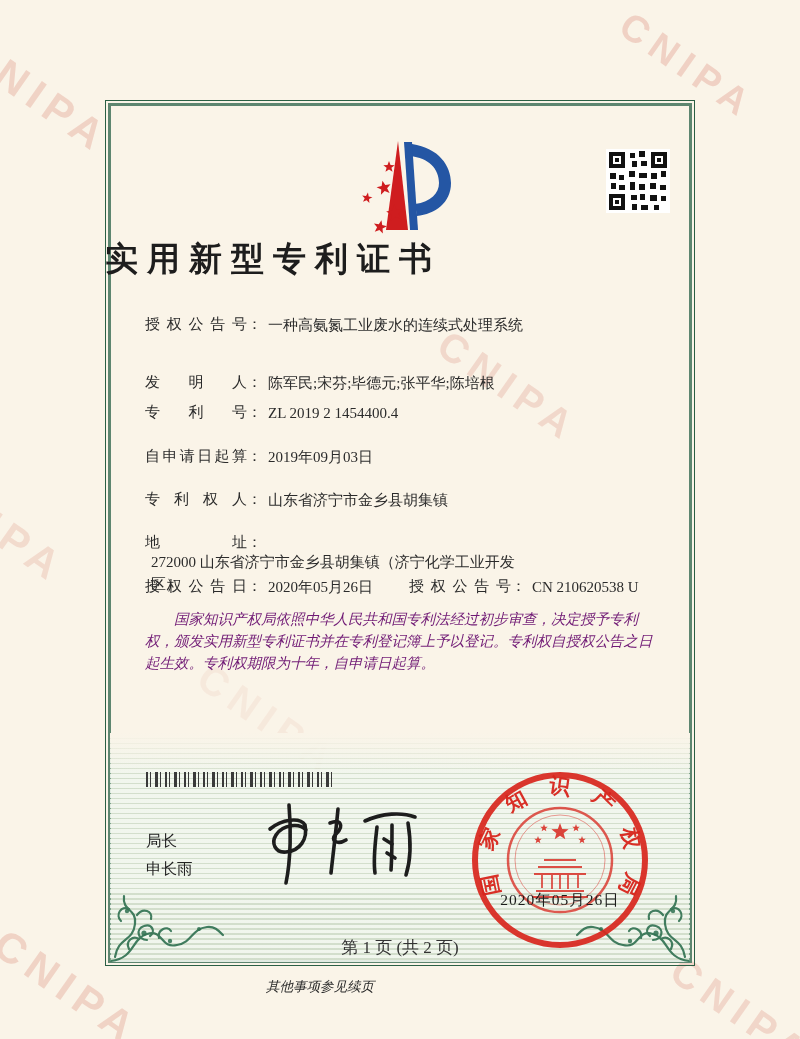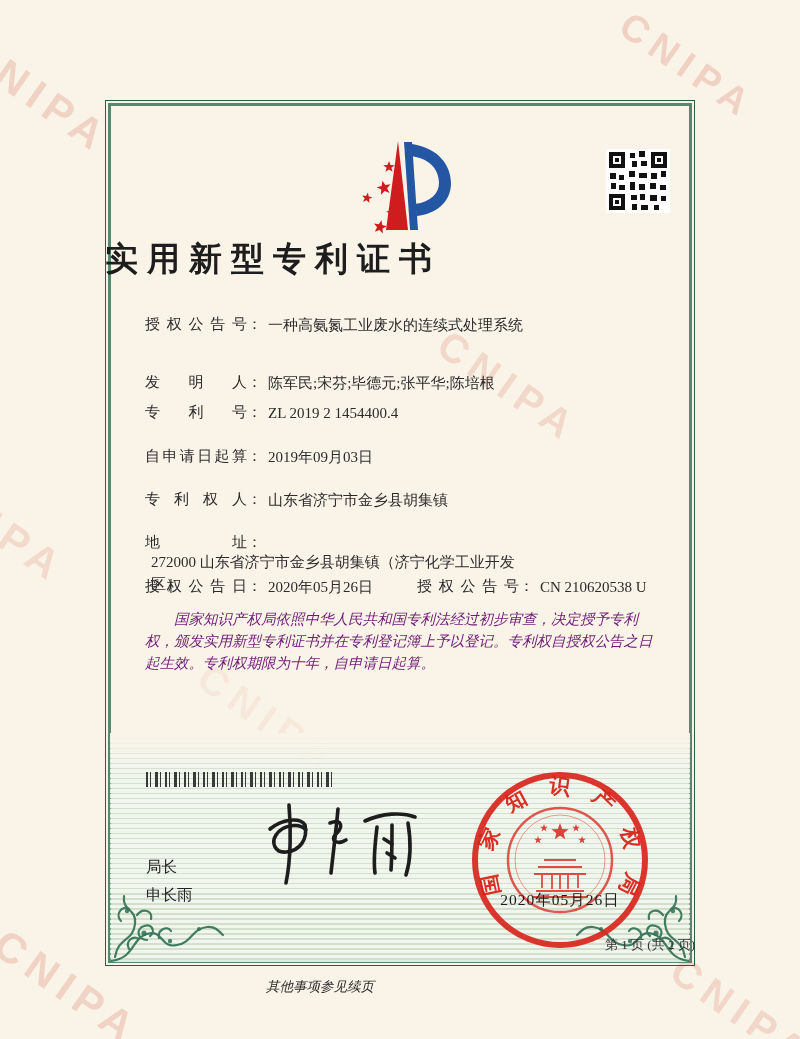--- a/index.html
+++ b/index.html
@@ -41,43 +41,43 @@
 
   .title { position:absolute; left:105px; top:237px; width:590px; 
            font-size:33px; font-weight:600; letter-spacing:9px; color:#1d1d1d; }
 
   .row { position:absolute; left:145px; width:512px; font-size:15px; color:#2b2b2b; }
   .lbl { display:inline-block; width:102px; text-align:justify; text-align-last:justify; vertical-align:top; }
   .col { display:inline-block; vertical-align:top; }
   .val { display:inline-block; vertical-align:top; margin-left:6px; max-width:392px; line-height:1.45; }
   .r1{top:315px}.r2{top:373px}.r3{top:403px}.r4{top:447px}.r5{top:490px}.r6{top:533px}.r7{top:577px}
   .val-a { width:135px; }
-  .grp2 { display:inline-block; margin-left:14px; }
+  .grp2 { display:inline-block; margin-left:6px; }
 
   .paras { position:absolute; left:145px; top:608px; width:513px;
            font-size:14.5px; line-height:22px; color:#701a75; font-style:italic; }
   .paras p { text-indent:2em; }
 
   .barcode { position:absolute; left:146px; top:772px; width:186px; height:15px;
     background:repeating-linear-gradient(90deg,
       #3a3a3a 0 2px, transparent 2px 4px,
       #3a3a3a 4px 5px, transparent 5px 9px,
       #3a3a3a 9px 12px, transparent 12px 14px,
       #3a3a3a 14px 15px, transparent 15px 19px); }
 
   .signoff { position:absolute; left:146px; top:827px; font-family:"Liberation Sans","DejaVu Sans",sans-serif;
-             font-size:15.5px; color:#222; line-height:28px;margin-top:26px; }
+             font-size:15.5px; color:#222; line-height:28px; }
   .signature { position:absolute; left:250px; top:797px; width:175px; height:90px; }
 
   .seal { position:absolute; left:470px; top:770px; width:180px; height:180px; }
   .seal-date { position:absolute; left:480px; top:890px; width:160px; text-align:center;
                font-size:15.5px; color:#1c1c1c; letter-spacing:1px; z-index:5; }
 
-  .pagenum { position:absolute; left:105px; top:936px; width:590px; text-align:right;
-             font-size:13px; color:#333; }
+  .pagenum { position:absolute; left:105px; top:936px; width:590px; text-align:center;
+             font-size:17px; color:#333; }
   .footnote { position:absolute; left:0; top:978px; width:640px; text-align:center;
               font-size:13.5px; color:#2a2a2a; font-style:italic; }
 </style>
 </head>
 <body>
 
 <div class="page">
 
   <span class="wm wm1">CNIPA</span>
   <span class="wm wm2">CNIPA</span>

